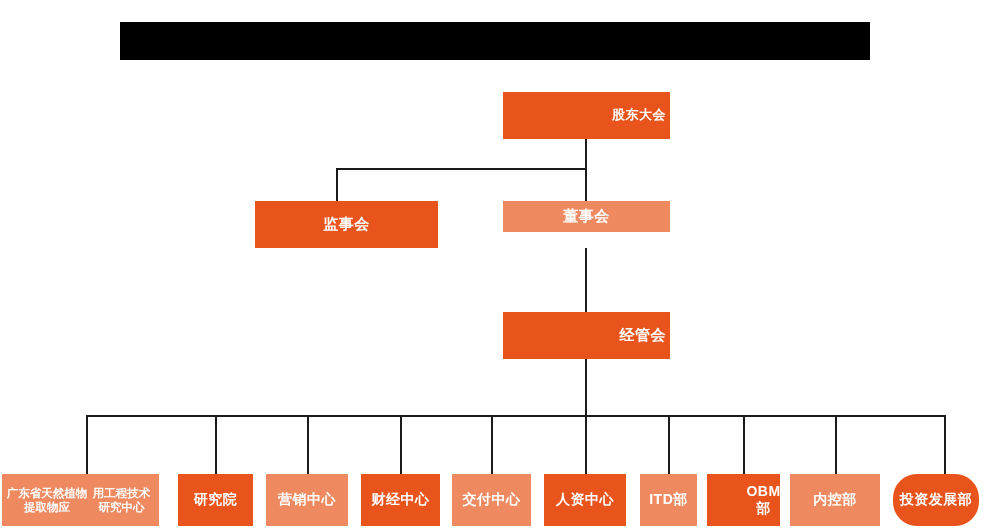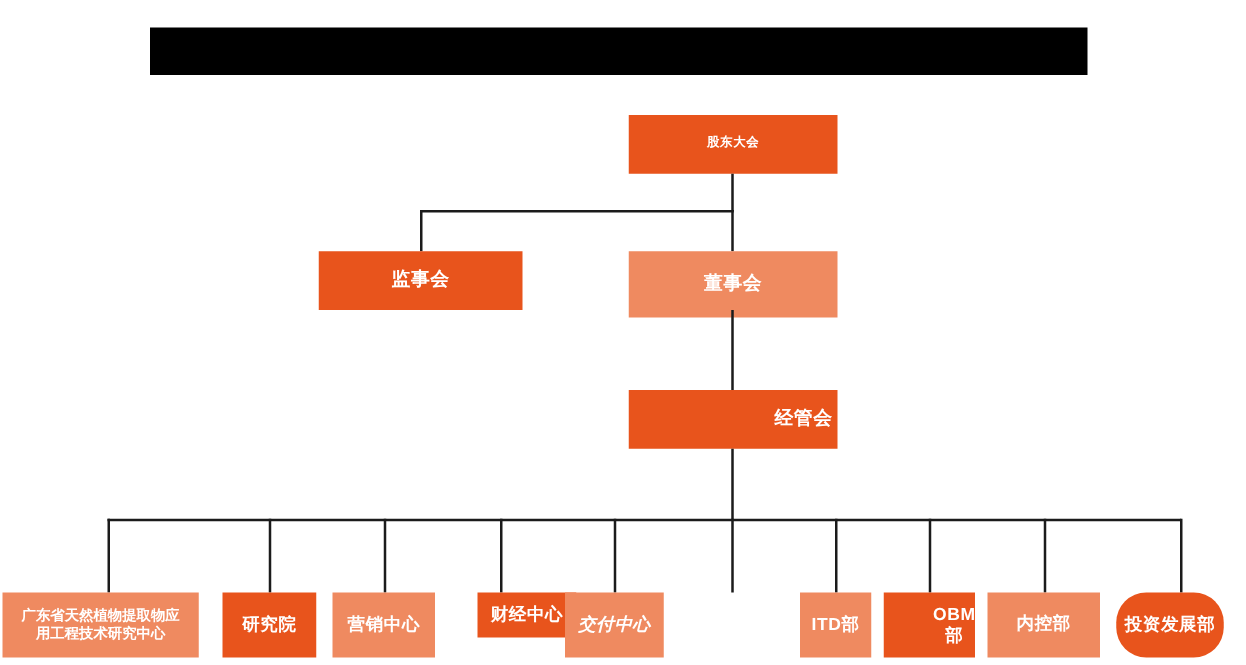--- a/index.html
+++ b/index.html
@@ -54,21 +54,21 @@
     color: #ffffff;
     font-weight: bold;
     line-height: 1.25;
     letter-spacing: 0.5px;
     padding: 2px 4px;
     user-select: none;
   }
   .node.deep   { background: #e8541c; }
   .node.light  { background: #ef8a60; }
 
-  .node.lvl1 { font-size: 10px; }
+  .node.lvl1 { font-size: 13px; justify-content: flex-end; }
   .node.lvl2 { font-size: 15px; }
   .node.lvl3 { font-size: 15px; justify-content: flex-end; }
   .node.leaf { font-size: 14px; }
   .node.leaf.small { font-size: 11.5px; font-weight: bold; letter-spacing: 0; }
 </style>
 </head>
 <body>
 
 <div id="chart-canvas">
 
@@ -76,25 +76,25 @@
 
   <div class="node deep lvl1" style="left:503px; top:92px; width:167px; height:47px;">
     <span>股东大会</span>
   </div>
 
   <div class="line-v" style="left:585px; top:139px; height:30px;"></div>
   <div class="line-h" style="left:336px; top:168px; width:251px;"></div>
   <div class="line-v" style="left:336px; top:168px; height:33px;"></div>
   <div class="line-v" style="left:585px; top:168px; height:33px;"></div>
 
-  <div class="node deep lvl2" style="left:255px; top:201px; width:163px; height:47px;">
+  <div class="node deep lvl2" style="left:255px; top:201px; width:183px; height:47px;">
     <span>监事会</span>
   </div>
 
-  <div class="node light lvl2" style="left:503px; top:201px; width:167px; height:53px;">
+  <div class="node light lvl2" style="left:503px; top:201px; width:167px; height:31px;">
     <span>董事会</span>
   </div>
 
   <div class="line-v" style="left:585px; top:248px; height:64px;"></div>
 
   <div class="node deep lvl3" style="left:503px; top:312px; width:167px; height:47px;">
     <span>经管会</span>
   </div>
 
   <div class="line-v" style="left:585px; top:359px; height:57px;"></div>
@@ -105,41 +105,44 @@
   <div class="line-v" style="left:215px; top:415px; height:59px;"></div>
   <div class="line-v" style="left:307px; top:415px; height:59px;"></div>
   <div class="line-v" style="left:400px; top:415px; height:59px;"></div>
   <div class="line-v" style="left:491px; top:415px; height:59px;"></div>
   <div class="line-v" style="left:585px; top:415px; height:59px;"></div>
   <div class="line-v" style="left:668px; top:415px; height:59px;"></div>
   <div class="line-v" style="left:743px; top:415px; height:59px;"></div>
   <div class="line-v" style="left:835px; top:415px; height:59px;"></div>
   <div class="line-v" style="left:944px; top:415px; height:59px;"></div>
 
-  <div class="node light leaf small" style="left:2px; top:474px; width:157px; height:52px; flex-direction:column;">
+  <div class="node light leaf small" style="left:2px; top:474px; width:157px; height:52px; flex-direction:row;">
     <span>广东省天然植物提取物应</span>
     <span>用工程技术研究中心</span>
   </div>
 
   <div class="node deep leaf" style="left:178px; top:474px; width:75px; height:52px;">
     <span>研究院</span>
   </div>
 
   <div class="node light leaf" style="left:266px; top:474px; width:82px; height:52px;">
     <span>营销中心</span>
   </div>
 
-  <div class="node deep leaf" style="left:382px; top:474px; width:79px; height:36px;">
+  <div class="node deep leaf" style="left:361px; top:474px; width:79px; height:52px;">
     <span>财经中心</span>
   </div>
 
-  <div class="node light leaf" style="left:452px; top:474px; width:79px; height:52px;font-style:italic;">
+  <div class="node light leaf" style="left:452px; top:474px; width:79px; height:52px;">
     <span>交付中心</span>
   </div>
 
+  <div class="node deep leaf" style="left:544px; top:474px; width:82px; height:52px;">
+    <span>人资中心</span>
+  </div>
 
   <div class="node light leaf" style="left:640px; top:474px; width:57px; height:52px;">
     <span>ITD部</span>
   </div>
 
   <div class="node deep leaf" style="left:707px; top:474px; width:73px; height:52px;padding-left:44px;">
     <span>OBM部</span>
   </div>
 
   <div class="node light leaf" style="left:790px; top:474px; width:90px; height:52px;font-family:Liberation Serif, serif;">

